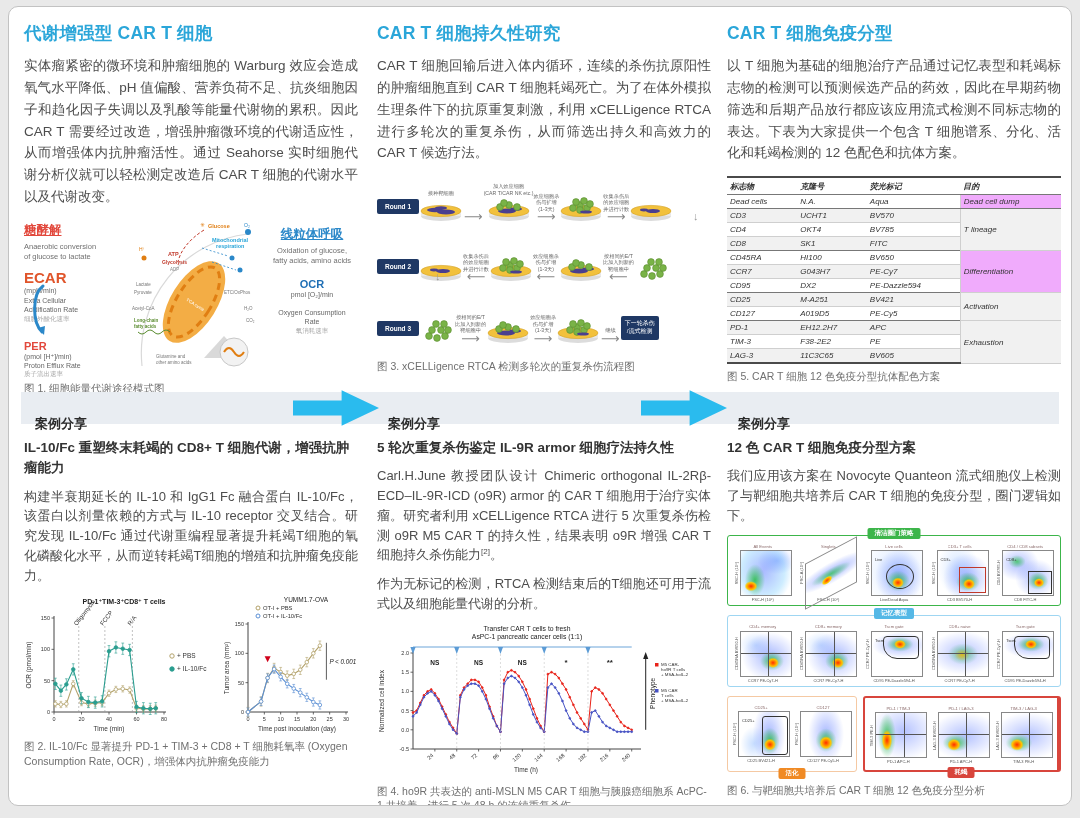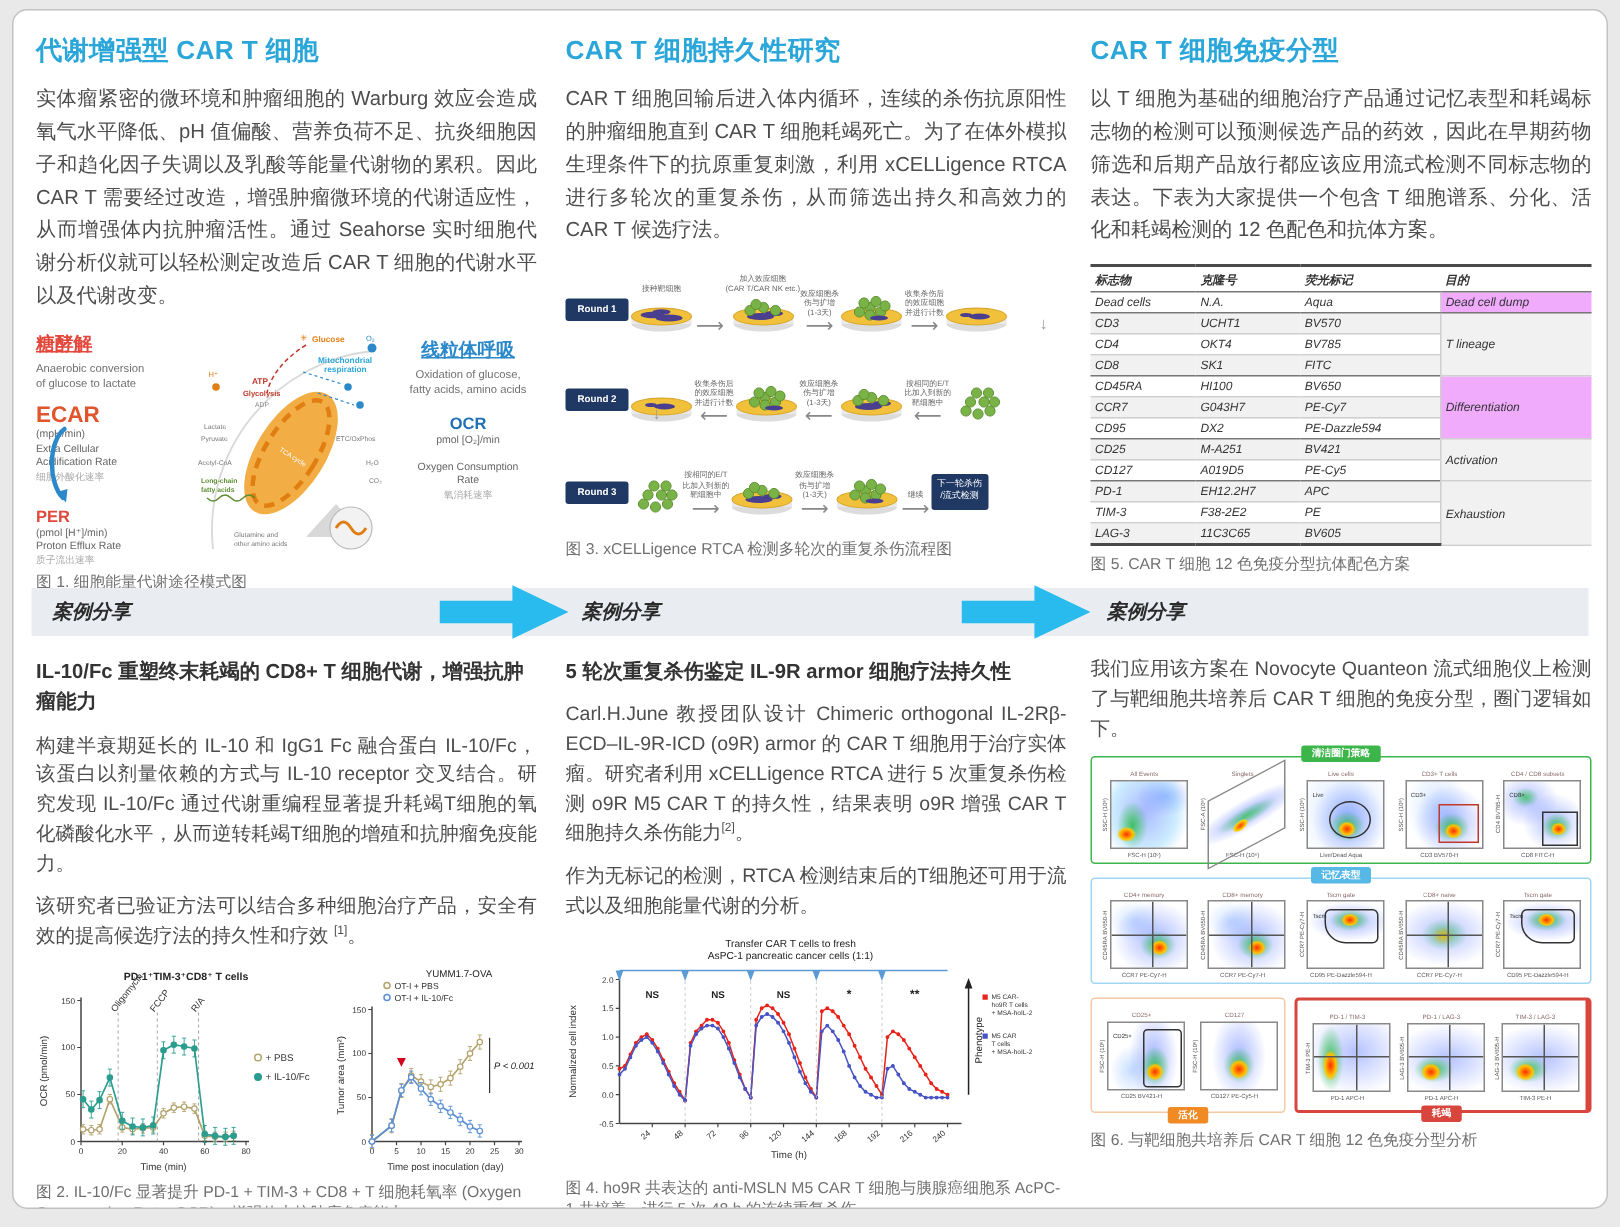--- a/index.html
+++ b/index.html
@@ -12,21 +12,21 @@
   .col.c2{margin-left:19px;}
   .col.c3{margin-left:16px;}
   h1{font-size:17.5px;font-weight:bold;color:#2ba6d9;margin:2px 0 10px 0;letter-spacing:.2px;}
   h2{font-size:13.5px;font-weight:bold;color:#333;margin:2px 0 8px 0;line-height:1.5;}
   p.intro{font-size:13.5px;color:#4d4d4d;line-height:1.62;margin:0;text-align:justify;}
   p.body{font-size:13px;color:#4d4d4d;line-height:1.52;margin:0 0 9px 0;text-align:justify;}
   p.body sup{font-size:8px;}
   .caption{font-size:10.5px;color:#707070;line-height:1.4;margin:5px 0 0 0;}
   
   .band{position:absolute;left:12px;right:12px;top:385px;height:32px;background:#e9edf2;}
-  .bandlabel{position:absolute;top:7px;font-size:13px;font-weight:bold;color:#2b2b2b;font-style:italic;}
+  .bandlabel{position:absolute;top:23px;font-size:13px;font-weight:bold;color:#2b2b2b;}
   .bl1{left:14px;} .bl2{left:367px;} .bl3{left:717px;}
   .bandarrow{position:absolute;top:-5px;width:86px;height:42px;}
   .ba1{left:272px;} .ba2{left:620px;}
   
   .fig1{position:relative;height:158px;margin-top:10px;}
   .fig1 .blkL{position:absolute;left:0;top:2px;width:106px;text-align:left;}
   .fig1 .blkR{position:absolute;right:0;top:6px;width:92px;text-align:center;}
   .t-red{font-size:12.5px;font-weight:bold;color:#e2483c;text-decoration:underline;}
   .t-blue{font-size:12.5px;font-weight:bold;color:#2b88c9;text-decoration:underline;}
   .t-sub{font-size:7.5px;color:#707070;line-height:1.35;margin-top:3px;}
@@ -494,21 +494,20 @@
     <svg class="bandarrow ba2" viewBox="0 0 92 42">
       <polygon points="0,13 52,13 52,2 92,21 52,40 52,29 0,29" fill="#2ABBEE"></polygon>
     </svg>
   </div>
 
   <div class="botrow">
 
     <section class="col c1">
       <h2>IL-10/Fc 重塑终末耗竭的 CD8+ T 细胞代谢，增强抗肿瘤能力</h2>
       <p class="body">构建半衰期延长的 IL-10 和 IgG1 Fc 融合蛋白 IL-10/Fc，该蛋白以剂量依赖的方式与 IL-10 receptor 交叉结合。研究发现 IL-10/Fc 通过代谢重编程显著提升耗竭T细胞的氧化磷酸化水平，从而逆转耗竭T细胞的增殖和抗肿瘤免疫能力。</p>
-      <p class="body"><span>该研究者已验证方法可以结合多种细胞治疗产品，安全有效的提高候选疗法的持久性和疗效 </span><sup>[1]</sup><span>。</span></p>
       <div class="charts2">
         <svg id="c-ocr" viewBox="0 0 198 140" width="198" height="140">
               <line x1="30" y1="118" x2="30" y2="22" stroke="#444" stroke-width="1"></line>
               <line x1="30" y1="118" x2="142" y2="118" stroke="#444" stroke-width="1"></line>
               <line x1="27.5" y1="118" x2="30" y2="118" stroke="#444" stroke-width="0.8"></line>
               <text x="26" y="120" text-anchor="end" font-size="5.5" fill="#333">0</text>
               <line x1="27.5" y1="86.66666666666667" x2="30" y2="86.66666666666667" stroke="#444" stroke-width="0.8"></line>
               <text x="26" y="88.66666666666667" text-anchor="end" font-size="5.5" fill="#333">50</text>
               <line x1="27.5" y1="55.333333333333336" x2="30" y2="55.333333333333336" stroke="#444" stroke-width="0.8"></line>
               <text x="26" y="57.333333333333336" text-anchor="end" font-size="5.5" fill="#333">100</text>
@@ -989,20 +988,21 @@
             <text x="284" y="53.4" font-size="4.4" fill="#333">+ MSA-hoIL-2</text>
             <rect x="278" y="66" width="3.5" height="3.5" fill="#4753C4"></rect>
             <text x="284" y="69" font-size="4.4" fill="#333">M5 CAR</text>
             <text x="284" y="74.2" font-size="4.4" fill="#333">T cells</text>
             <text x="284" y="79.4" font-size="4.4" fill="#333">+ MSA-hoIL-2</text>
           </svg>
       <p class="caption">图 4. ho9R 共表达的 anti-MSLN M5 CAR T 细胞与胰腺癌细胞系 AcPC-1 共培养，进行 5 次 48 h 的连续重复杀伤</p>
     </section>
 
     <section class="col c3">
+      <h2>12 色 CAR T 细胞免疫分型方案</h2>
       <p class="body">我们应用该方案在 Novocyte Quanteon 流式细胞仪上检测了与靶细胞共培养后 CAR T 细胞的免疫分型，圈门逻辑如下。</p>
       <div class="flowfig" id="flowfig">
             <div class="fgroup g1">
               <span class="gbadge gb-top gb-green">清洁圈门策略</span>
               <div class="fpcell">
       <div class="fptitle">All Events</div>
       <div class="fpwrap">
                   <span class="fpy">SSC-H (10⁶)</span>
         <div class="fp v-comet"></div>
                 </div>

